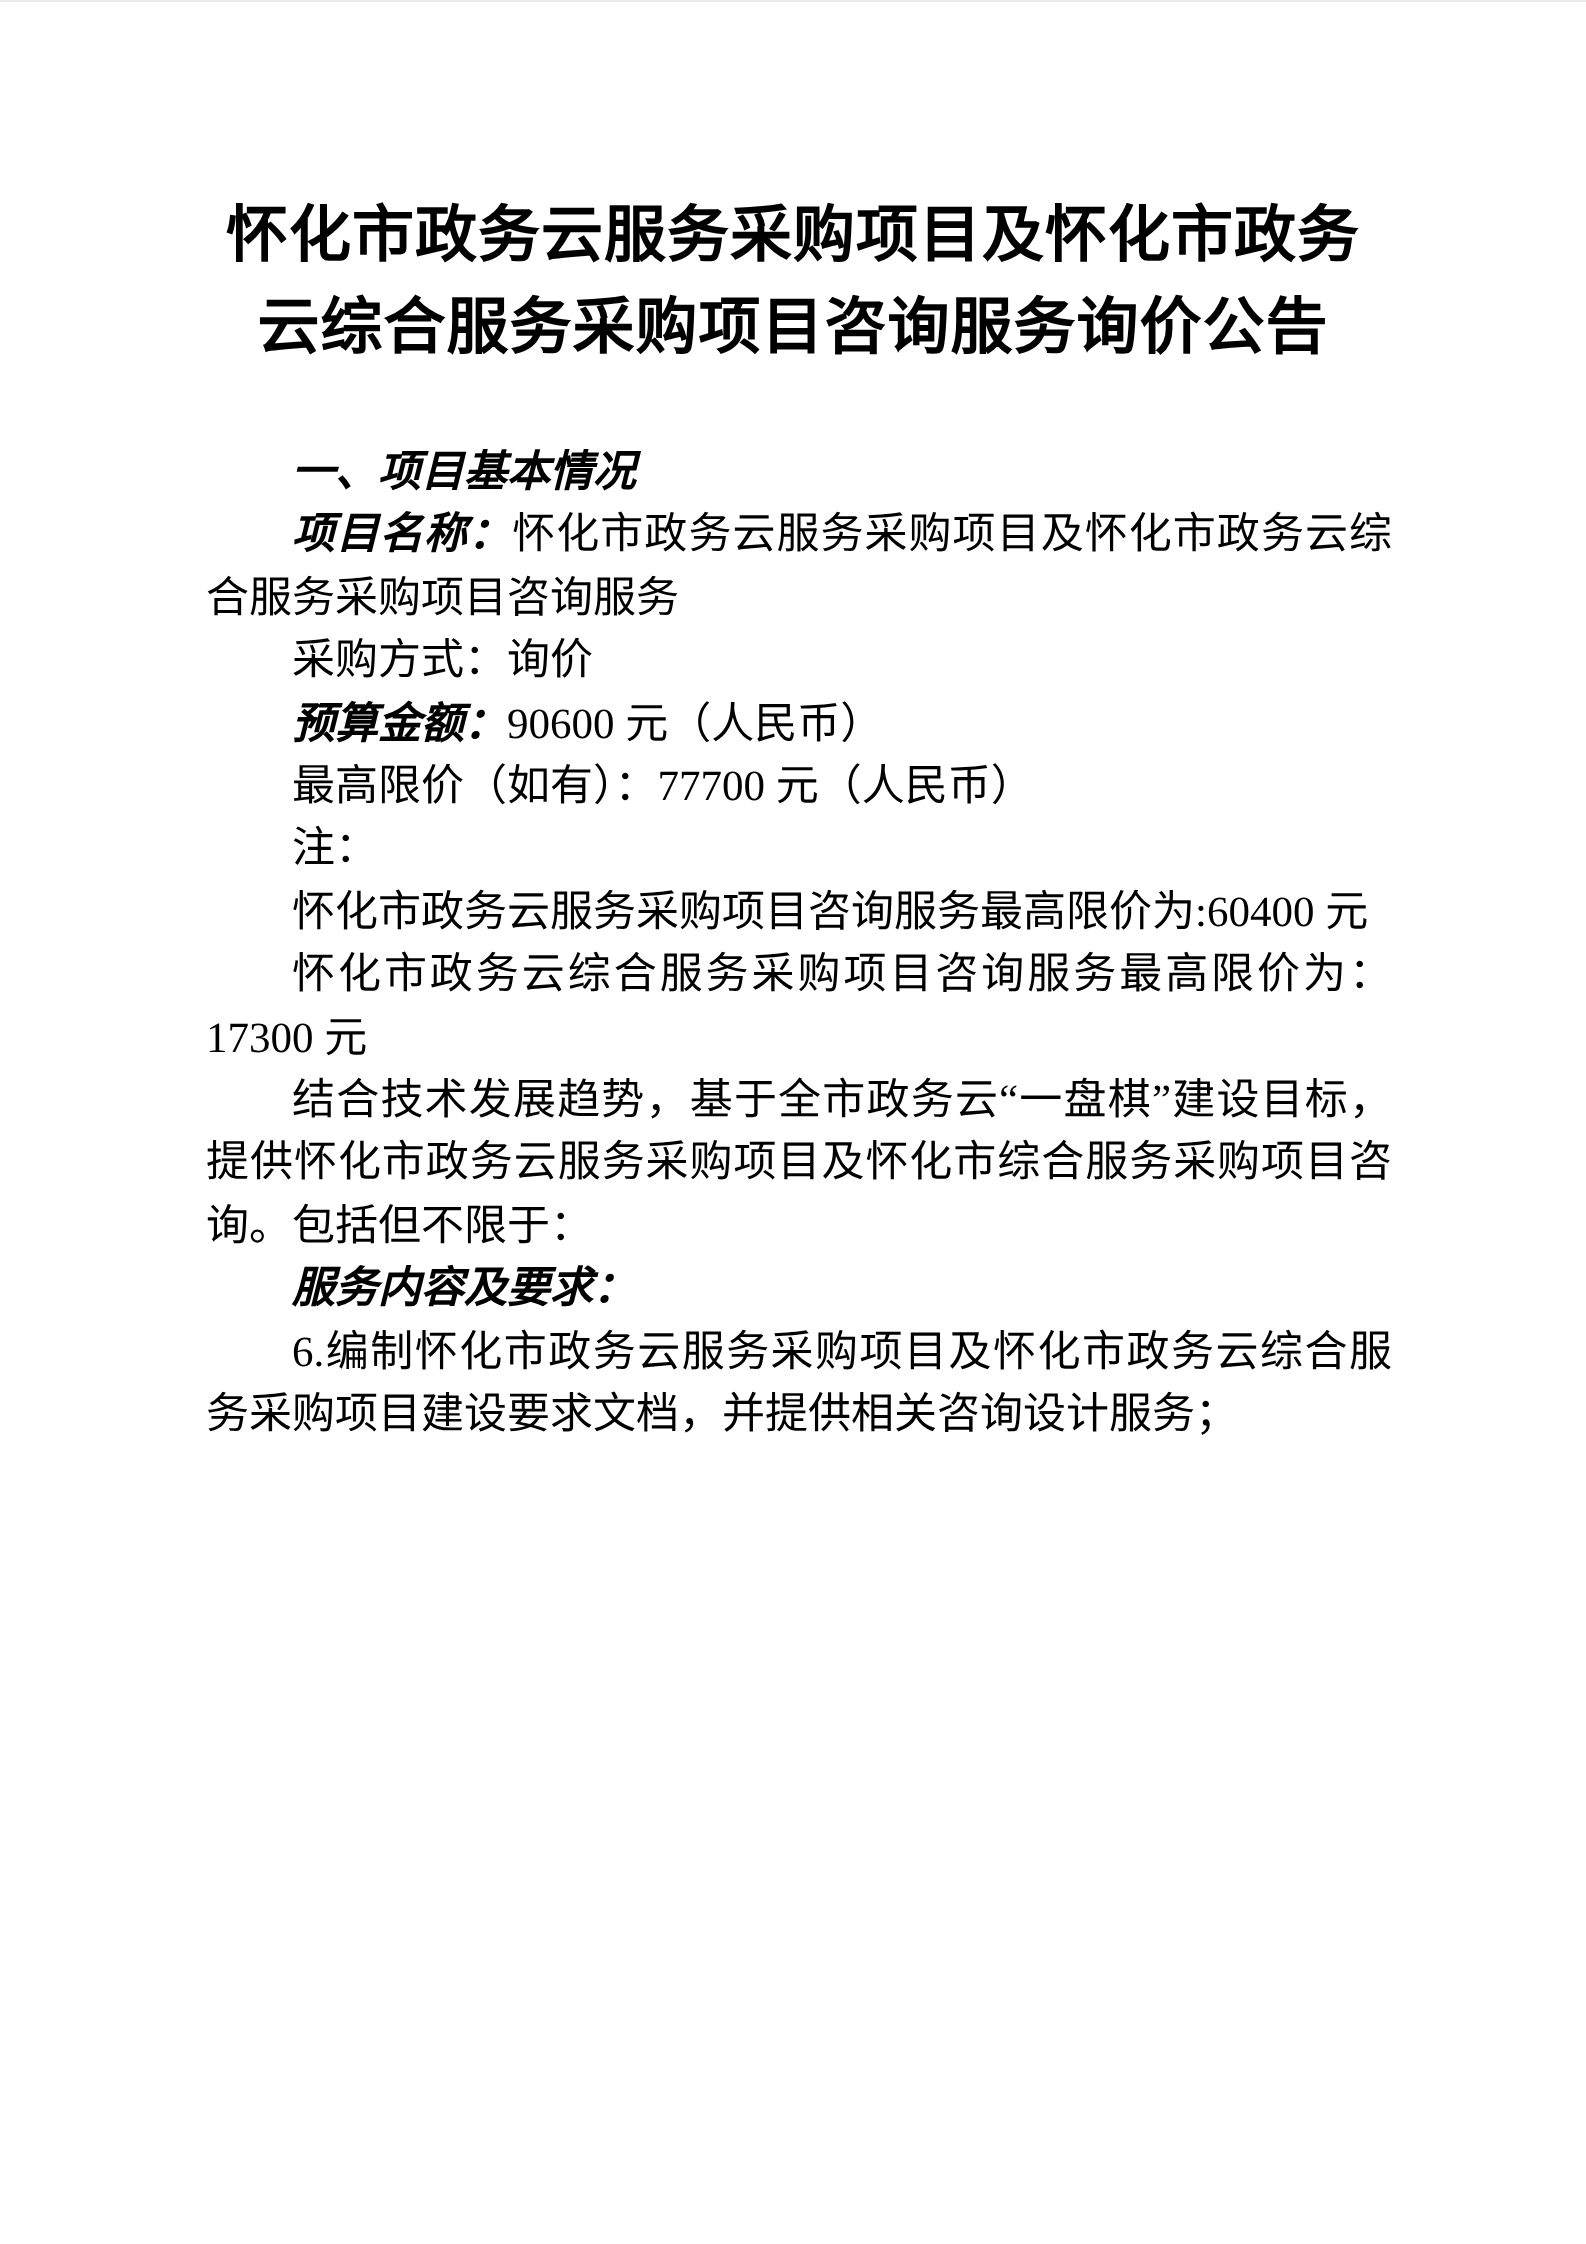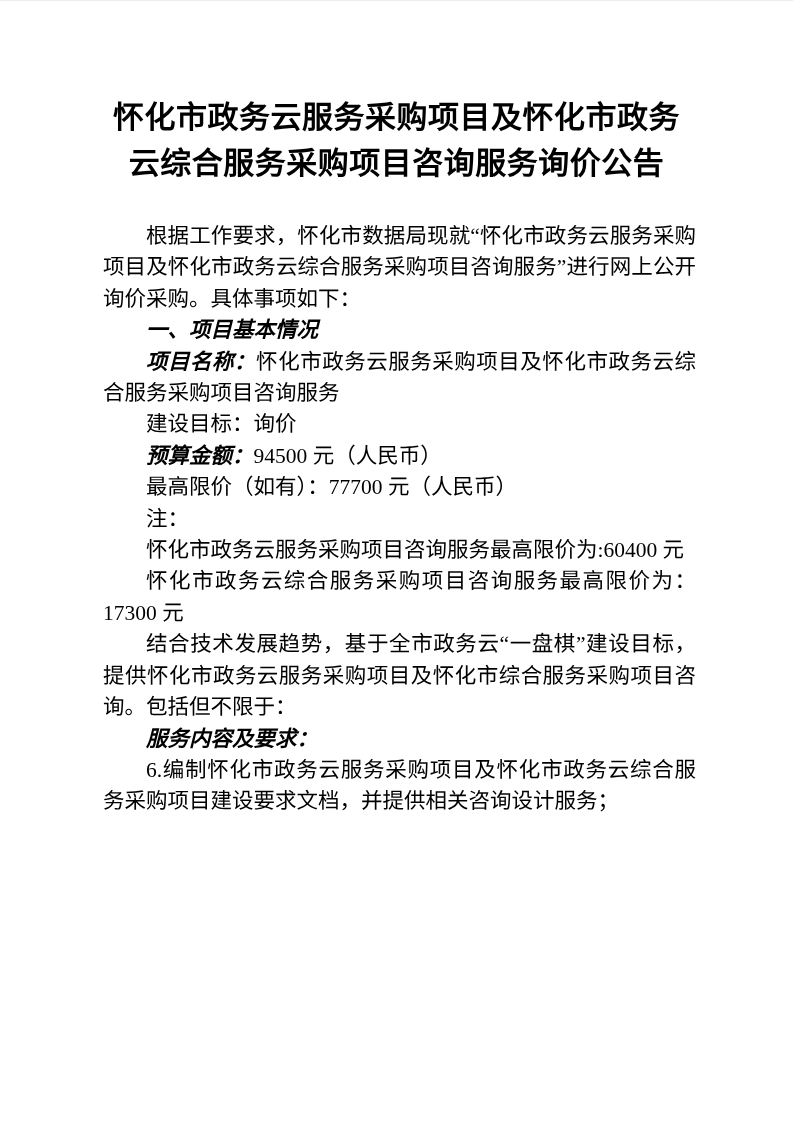--- a/index.html
+++ b/index.html
@@ -52,25 +52,24 @@
 </style>
 </head>
 <body>
 
 <div class="page">
   <h1 class="doc-title">
     <span>怀化市政务云服务采购项目及怀化市政务</span><br>
     <span>云综合服务采购项目咨询服务询价公告</span>
   </h1>
   <div class="doc-body">
-      <p class="para"><span class="seg">根据工作要求，怀化市数据局现就“怀化市政务云服务采购项目及怀化市政务云综合服务采购项目咨询服务”进行网上公开询价采购。具体事项如下：</span></p>
       <p class="para"><span class="seg bold">一、项目基本情况</span></p>
       <p class="para"><span class="seg bold">项目名称：</span><span class="seg">怀化市政务云服务采购项目及怀化市政务云综合服务采购项目咨询服务</span></p>
-      <p class="para"><span class="seg">建设目标：询价</span></p>
-      <p class="para"><span class="seg bold">预算金额：</span><span class="seg">94500 元（人民币）</span></p>
+      <p class="para"><span class="seg">采购方式：询价</span></p>
+      <p class="para"><span class="seg bold">预算金额：</span><span class="seg">90600 元（人民币）</span></p>
       <p class="para"><span class="seg">最高限价（如有）：77700 元（人民币）</span></p>
       <p class="para"><span class="seg">注：</span></p>
       <p class="para"><span class="seg">怀化市政务云服务采购项目咨询服务最高限价为:60400 元</span></p>
       <p class="para"><span class="seg">怀化市政务云综合服务采购项目咨询服务最高限价为：17300 元</span></p>
       <p class="para"><span class="seg">结合技术发展趋势，基于全市政务云“一盘棋”建设目标，提供怀化市政务云服务采购项目及怀化市综合服务采购项目咨询。包括但不限于：</span></p>
       <p class="para"><span class="seg bold">服务内容及要求：</span></p>
       <p class="para"><span class="seg">6.编制怀化市政务云服务采购项目及怀化市政务云综合服务采购项目建设要求文档，并提供相关咨询设计服务；</span></p>
     </div>
 </div>
 

